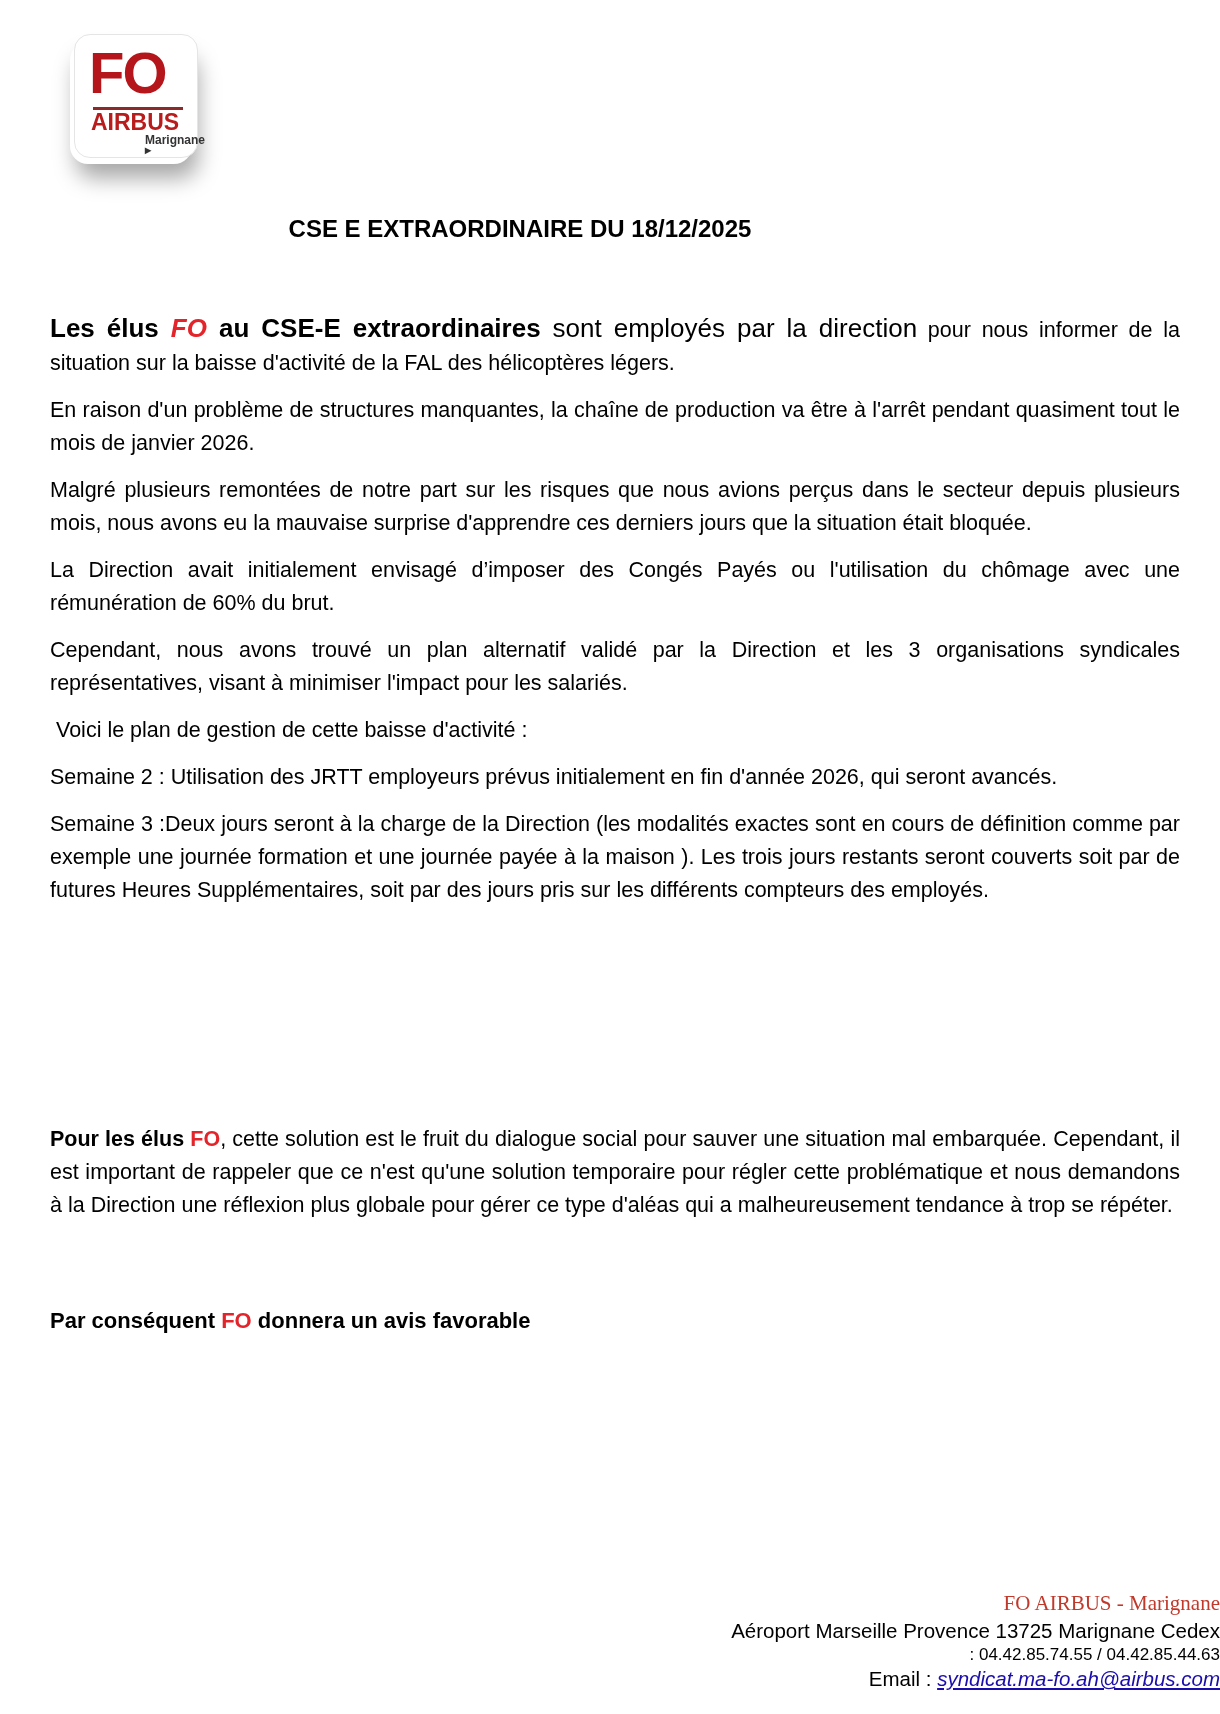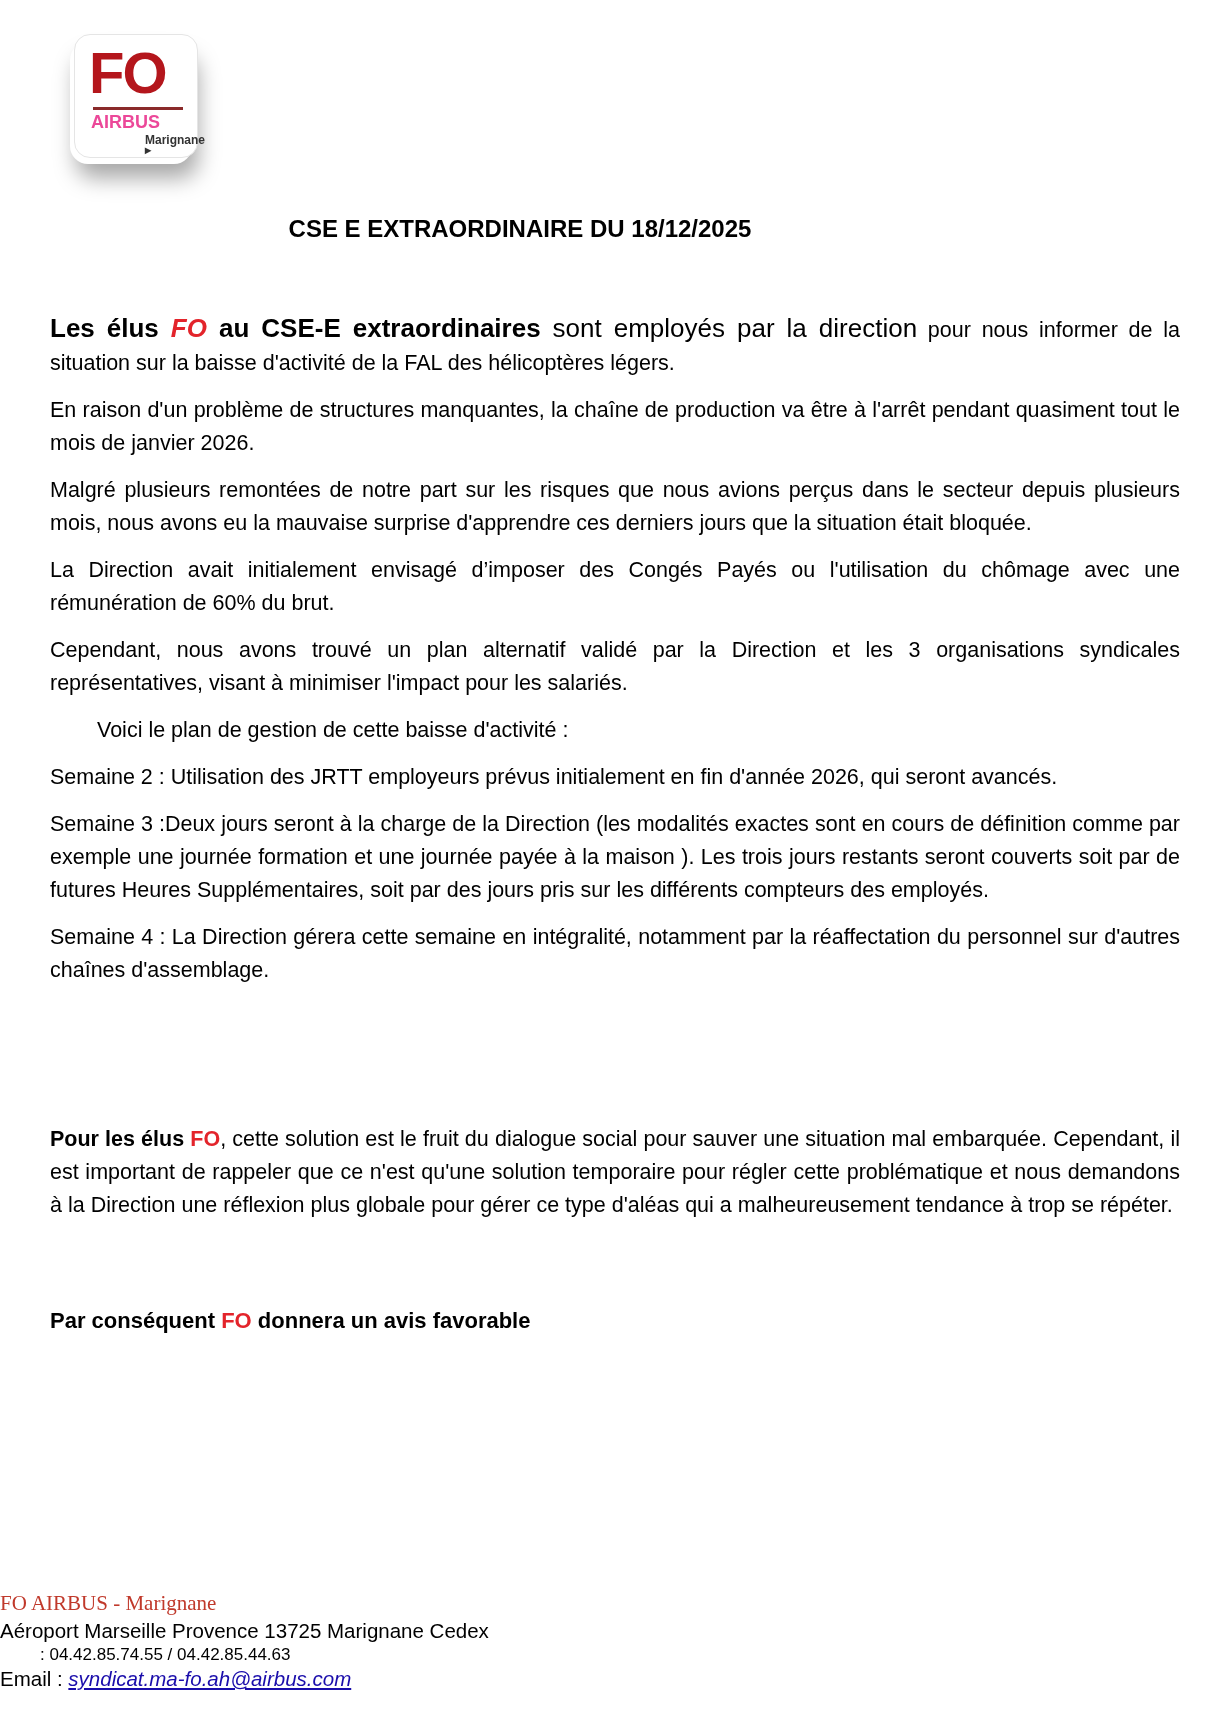--- a/index.html
+++ b/index.html
@@ -7,40 +7,40 @@
            font-family: "Liberation Sans", sans-serif; color: #000; }
 
     .logo-wrap { position: absolute; left: 62px; top: 28px; width: 140px; height: 140px; }
     .logo-shadow { position: absolute; left: 8px; top: 14px; width: 122px; height: 122px;
                    border-radius: 18px; box-shadow: 6px 14px 22px rgba(0,0,0,0.35); }
     .logo { position: absolute; left: 12px; top: 6px; width: 122px; height: 122px;
             background: #fff; border-radius: 16px; border: 1px solid #e5e5e5; }
     .logo-fo { position: absolute; left: 14px; top: 8px; font-family: "Liberation Sans", sans-serif;
                font-weight: 700; font-size: 58px; color: #b4161c; letter-spacing: -2px; line-height: 60px; }
     .logo-line { position: absolute; left: 18px; top: 72px; width: 90px; height: 3px; background: #8a2a2a; }
-    .logo-airbus { position: absolute; left: 16px; top: 74px; font-weight: 700; font-size: 18px;
-                   color: #ec4899; line-height: 26px; }
+    .logo-airbus { position: absolute; left: 16px; top: 74px; font-weight: 700; font-size: 23px;
+                   color: #b91c1c; line-height: 26px; }
     .logo-sub { position: absolute; left: 70px; top: 100px; font-size: 12px; font-weight: 700;
                 color: #333; line-height: 10px; }
 
     .title { position: absolute; left: 0; width: 1040px; top: 215px; text-align: center;
              font-weight: 700; font-size: 24px; }
 
     .body { position: absolute; left: 50px; width: 1130px; top: 312px; }
     .p { font-size: 21.5px; line-height: 33px; margin: 0 0 14px 0; text-align: justify; }
     .intro .big { font-size: 26px; }
     .b { font-weight: 700; }
     .fo-red { color: #e3242b; }
     .fo-red-i { color: #e3242b; font-style: italic; font-weight: 700; }
-    .indent { padding-left: 6px; margin-left: 41px; }
+    .indent { padding-left: 6px; }
 
     .closing { position: absolute; left: 50px; width: 1130px; top: 1123px; }
     .final { position: absolute; left: 50px; top: 1308px; font-size: 22px; font-weight: 700; }
 
-    .footer { position: absolute; left: 0; width: 1220px; top: 1588px; text-align: left; }
+    .footer { position: absolute; left: 0; width: 1220px; top: 1588px; text-align: right; }
     .f-org { font-family: "Liberation Serif", serif; font-size: 21px; color: #c0392b; line-height: 30px; }
     .f-line { font-size: 20.5px; line-height: 26px; }
     .f-phone { font-size: 17px; line-height: 22px; padding-left: 40px; }
     .f-email a { color: #1a0dab; text-decoration: underline; font-style: italic; }
   </style>
 </head>
 <body>
 
 <div class="logo-wrap">
   <div class="logo-shadow"></div>
@@ -58,21 +58,20 @@
   <p class="p intro">
     <span class="b big">Les élus </span><span class="fo-red-i big">FO</span><span class="b big"> au CSE-E extraordinaires</span><span class="big"> sont employés par la direction</span><span> pour nous informer de la situation sur la baisse d'activité de la FAL des hélicoptères légers.</span>
   </p>
   <p class="p">En raison d'un problème de structures manquantes, la chaîne de production va être à l'arrêt pendant quasiment tout le mois de janvier 2026.</p>
   <p class="p">Malgré plusieurs remontées de notre part sur les risques que nous avions perçus dans le secteur depuis plusieurs mois, nous avons eu la mauvaise surprise d'apprendre ces derniers jours que la situation était bloquée.</p>
   <p class="p">La Direction avait initialement envisagé d’imposer des Congés Payés ou l'utilisation du chômage avec une rémunération de 60% du brut.</p>
   <p class="p">Cependant, nous avons trouvé un plan alternatif validé par la Direction et les 3 organisations syndicales représentatives, visant à minimiser l'impact pour les salariés.</p>
   <p class="p indent">Voici le plan de gestion de cette baisse d'activité :</p>
   <p class="p">Semaine 2 : Utilisation des JRTT employeurs prévus initialement en fin d'année 2026, qui seront avancés.</p>
   <p class="p">Semaine 3 :Deux jours seront à la charge de la  Direction (les modalités exactes sont en cours de définition comme par exemple une journée formation et une journée payée à la maison ). Les trois jours restants seront couverts soit par de futures Heures Supplémentaires, soit par des jours pris sur les différents compteurs des employés.</p>
-  <p class="p">Semaine 4 : La Direction gérera cette semaine en intégralité, notamment par la réaffectation du personnel sur d'autres chaînes d'assemblage.</p>
 </div>
 
 <div class="closing">
   <p class="p"><span class="b">Pour les élus </span><span class="b fo-red">FO</span><span>, cette solution est le fruit du dialogue social pour sauver une situation mal embarquée. Cependant, il est important de rappeler que ce n'est qu'une solution temporaire pour régler cette problématique et nous demandons à la Direction une réflexion plus globale pour gérer ce type d'aléas qui a malheureusement tendance à trop se répéter.</span></p>
 </div>
 
 <div class="final">
   <span>Par conséquent </span><span class="fo-red">FO</span><span> donnera un avis favorable</span>
 </div>
 

